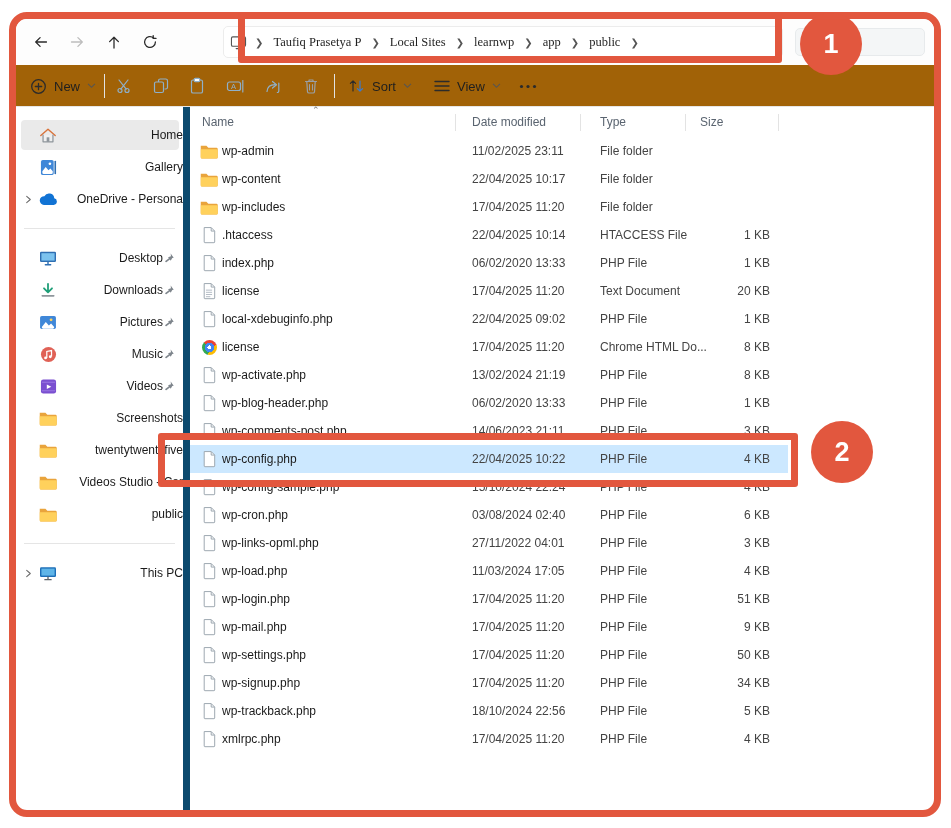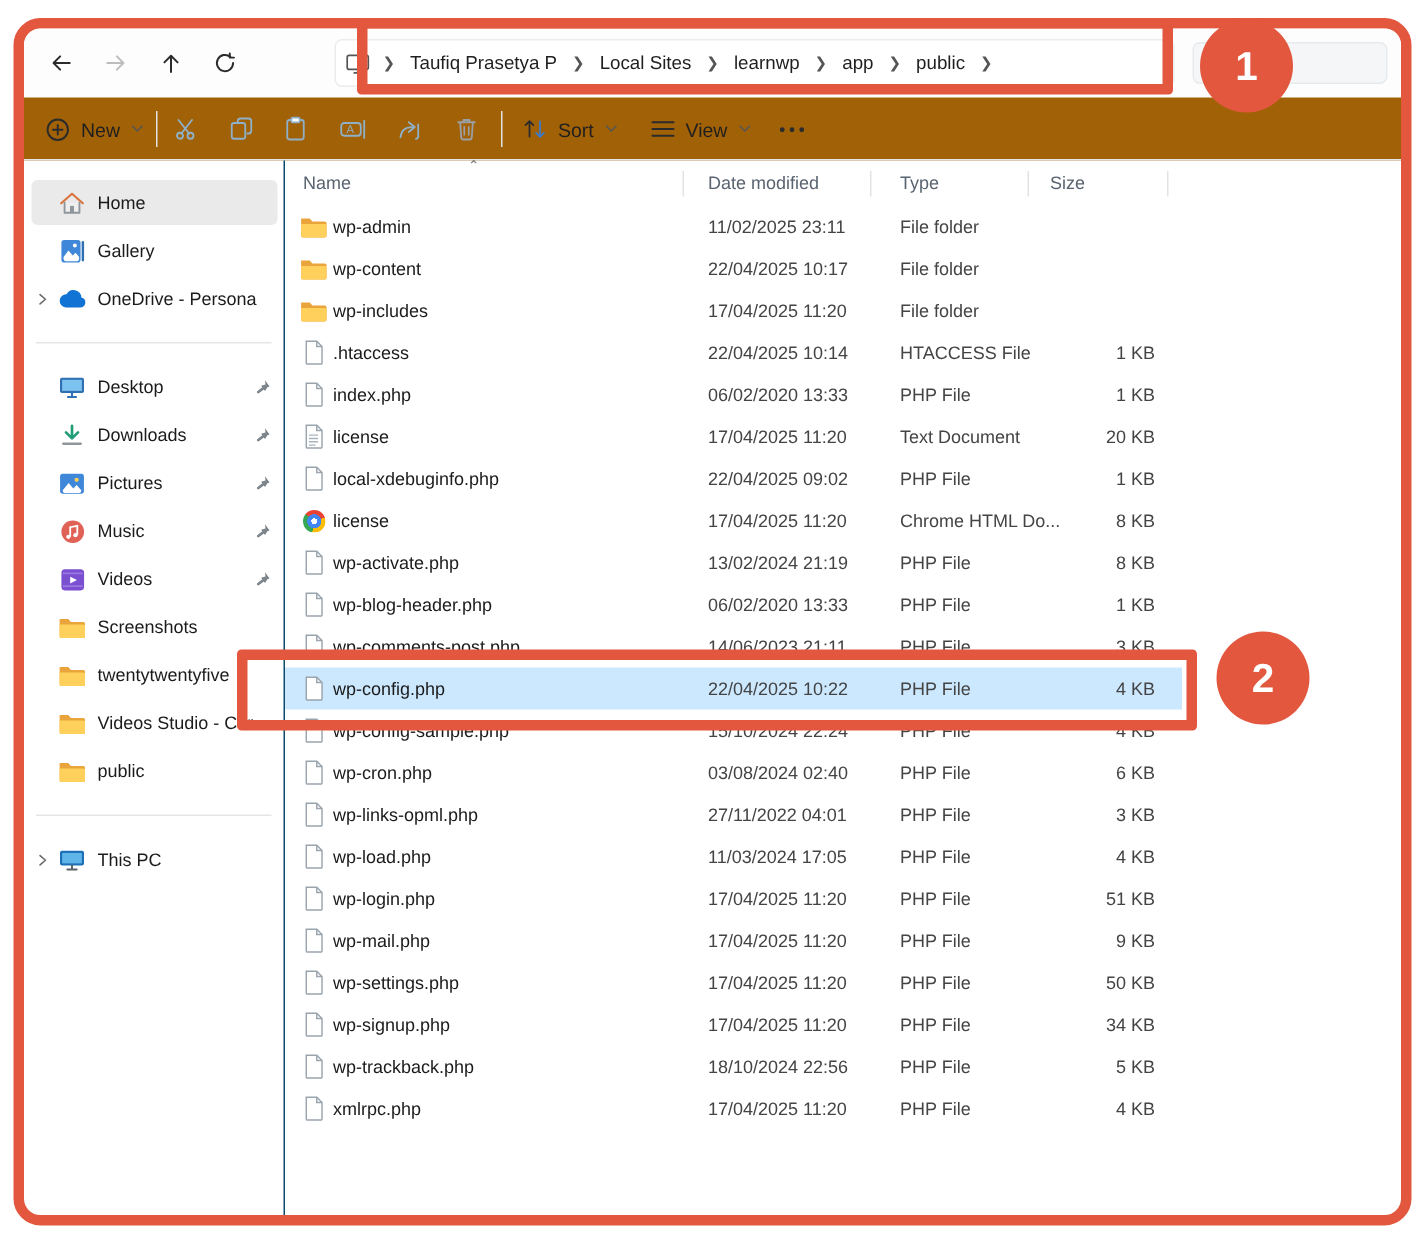--- a/index.html
+++ b/index.html
@@ -10,33 +10,33 @@
   .win { position:absolute; left:9px; top:12px; width:932px; height:805px;
          border:7px solid var(--accent); border-radius:18px; background:#fff; overflow:hidden; }
   :root { --accent:#E2573E; --divider:#e6e6e6; --cmdicon:#8fb0c9; }
 
   
   .navbar { position:relative; height:46px; background:#fdfdfd; }
   .navbtn { position:absolute; top:12px; width:22px; height:22px; display:flex; align-items:center; justify-content:center; }
   .addressbar { position:absolute; left:207px; top:7px; width:560px; height:32px; background:#fff;
                 border:1px solid #ececec; border-radius:5px; display:flex; align-items:center; padding:0 6px;
                 font-size:12.5px; color:#1f1f1f; }
-  .crumb { padding:0 4px; white-space:nowrap; }
+  .crumb { padding:0 4px; white-space:nowrap;font-family:Liberation Serif, serif; }
   .crumb-sep { color:#555; font-size:10px; padding:0 6px; }
   .searchbox { position:absolute; left:779px; top:9px; width:130px; height:28px; background:#f4f6f7;
                border:1px solid #e7eaec; border-radius:5px; }
 
   
   .cmdbar { position:relative; height:42px; background:#a16207; border-bottom:1px solid var(--divider); }
   .cmditem { position:absolute; top:8px; height:26px; display:flex; align-items:center; gap:7px; font-size:13px; color:#1f1f1f; }
   .vsep { position:absolute; top:9px; width:1px; height:24px; background:#e2e2e2; }
 
   
   .content { display:flex; height:716px; }
-  .sidebar { position:relative; width:174px; padding-top:12px; border-right:1px solid #0c4a6e; flex:none; }
+  .sidebar { position:relative; width:174px; padding-top:12px; border-right:7px solid #0c4a6e; flex:none;text-align:right; }
   .side-item { position:relative; height:32px; display:flex; align-items:center; font-size:12px; color:#1b1b1b; padding-left:4px; }
   .side-item .chev { width:16px; display:flex; justify-content:center; flex:none; }
   .side-item .sicon { width:20px; height:18px; margin:0 7px 0 2px; display:flex; align-items:center; justify-content:center; flex:none; }
   .side-item .slabel { white-space:nowrap; overflow:hidden; flex:1; }
   .side-item .pin { width:14px; margin-right:6px; flex:none; display:flex; }
   .side-item.selected::before { content:""; position:absolute; left:5px; right:4px; top:1px; bottom:1px; background:#eaeaea; border-radius:4px; z-index:-1; }
   .side-div { height:1px; background:#e5e5e5; margin:13px 8px 13px 8px; }
 
   .main { position:relative; flex:1; }
   .listhead { position:relative; height:30px; font-size:12px; color:#5a6470; }

